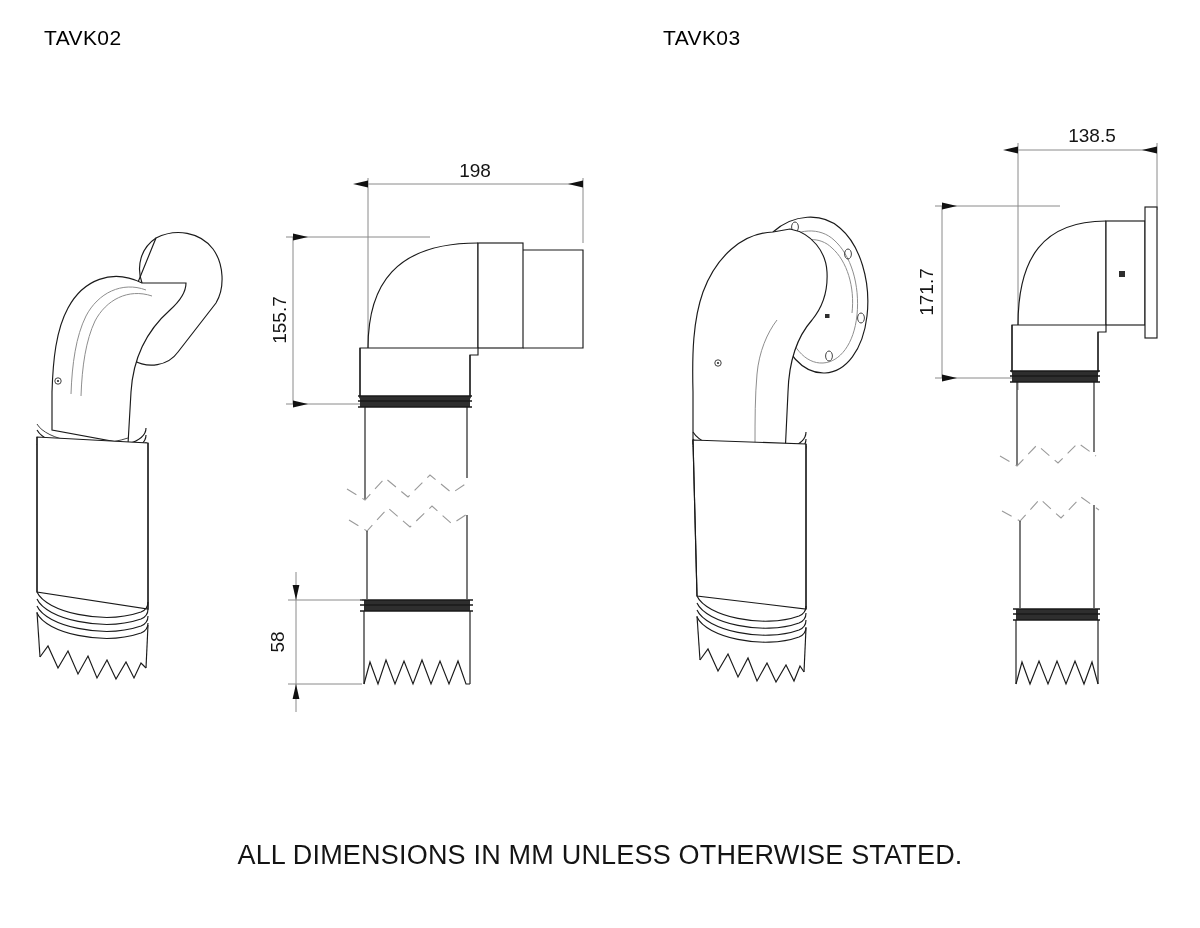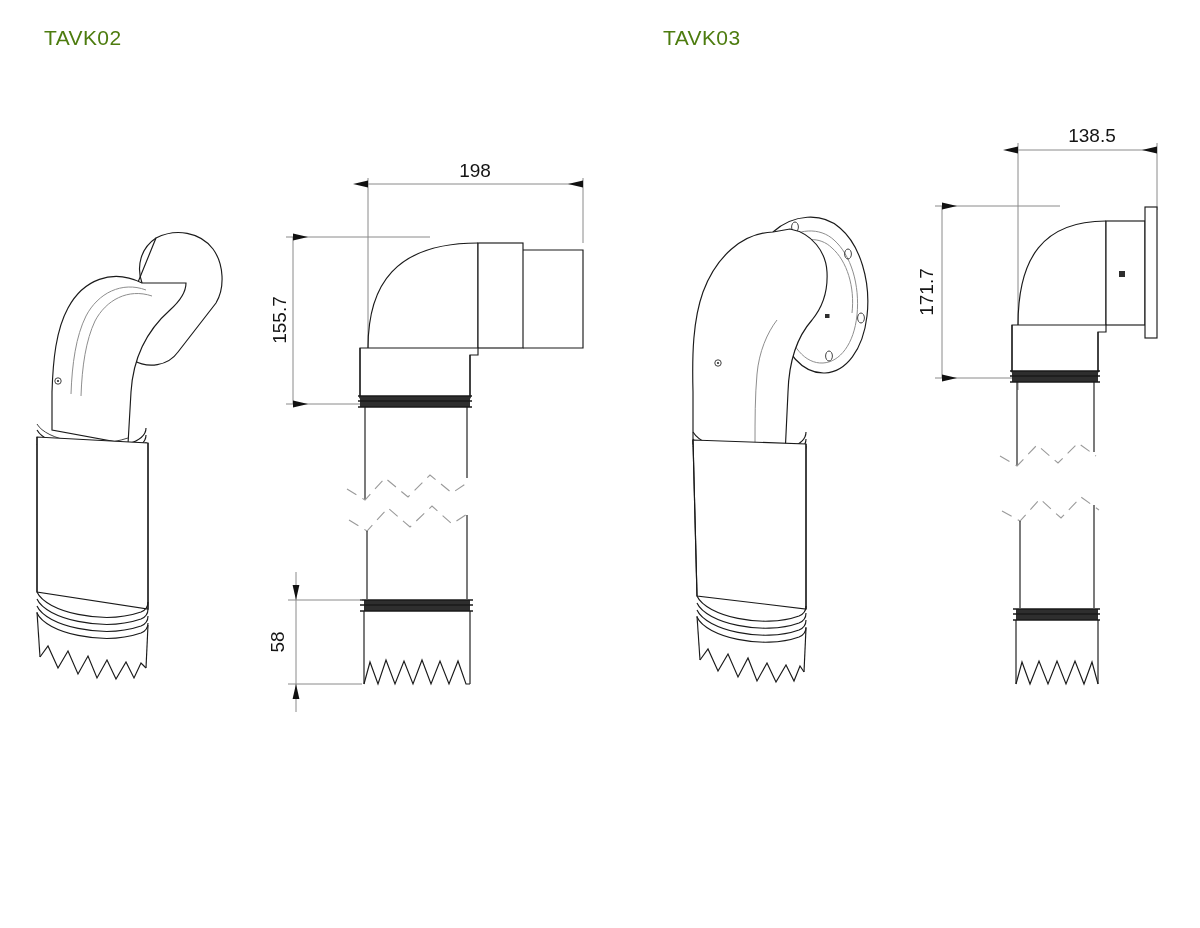--- a/index.html
+++ b/index.html
@@ -16,21 +16,21 @@
     position: relative;
     width: 1200px;
     height: 928px;
     background: #ffffff;
     overflow: hidden;
   }
   .part-label {
     position: absolute;
     font-size: 21px;
     letter-spacing: 0.4px;
-    color: #4d7c0f;
+    color: #000000;
     white-space: nowrap;
   }
   #label-tavk02 { left: 44px; top: 26px; }
   #label-tavk03 { left: 663px; top: 26px; }
 
   #footer-note {
     position: absolute;
     left: 0;
     top: 840px;
     width: 1200px;
@@ -363,14 +363,15 @@
         <line class="ln" x1="1016" y1="620" x2="1016" y2="684"></line>
         <line class="ln" x1="1098" y1="620" x2="1098" y2="684"></line>
 
         <path class="ln" d="M1016,684 L1022,662 L1030,684 L1039,661 L1048,684 L1057,661
                  L1066,684 L1075,661 L1084,684 L1092,662 L1098,684"></path>
       </g>
     </g>
 
   </svg>
 
+  <div id="footer-note">ALL DIMENSIONS IN MM UNLESS OTHERWISE STATED.</div>
 
 </div>
 
 </body></html>

